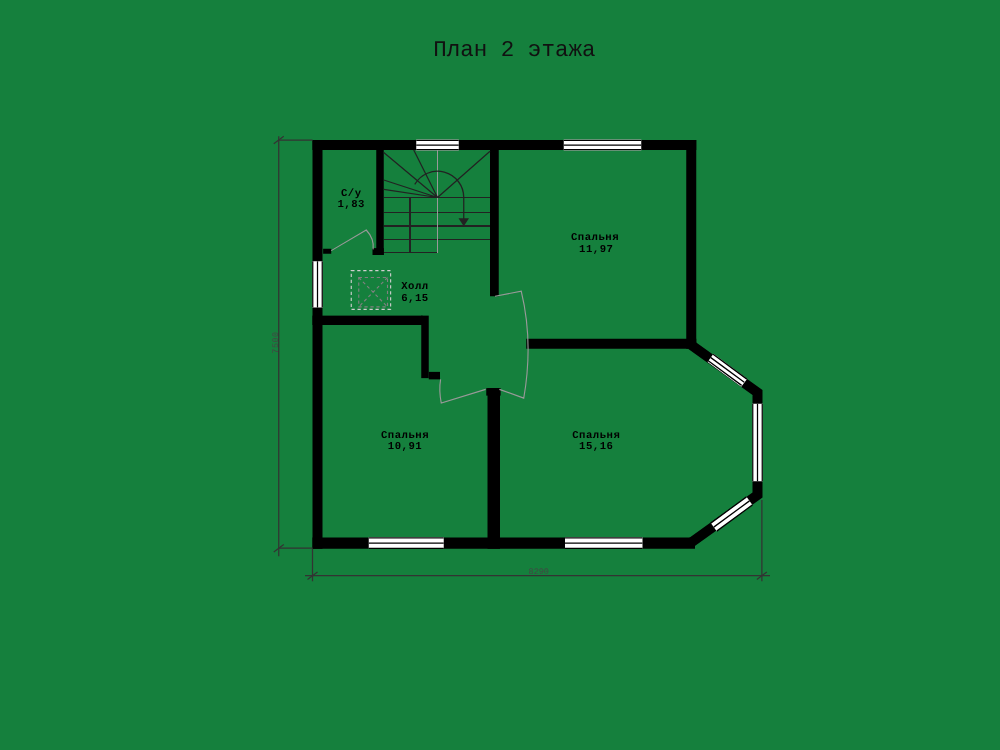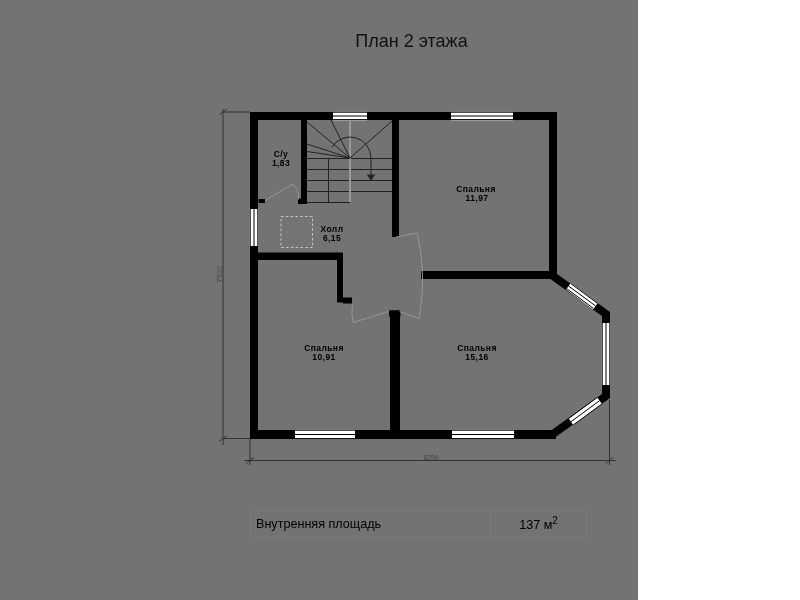--- a/index.html
+++ b/index.html
@@ -1,17 +1,17 @@
 <!DOCTYPE html>
 <html><head>
 <meta charset="utf-8">
 <style>
   html,body{margin:0;padding:0;background:#ffffff;}
-  #page{position:relative;width:638px;height:600px;background:#737373;overflow:hidden;
-        font-family:Liberation Sans, sans-serif;}
+  #page{position:relative;width:800px;height:600px;background:#15803d;overflow:hidden;
+        font-family:Liberation Mono, monospace;}
   #title{position:absolute;left:0;top:30.5px;width:823px;text-align:center;
          font-size:18px;color:#111;}
   #tbl{position:absolute;left:250px;top:510px;width:337px;border-collapse:collapse;
        font-size:12.6px;color:#000;}
   #tbl td{border:1px solid #7a7a7a;height:26px;padding:0;}
   #tbl td.l{padding-left:5px;}
   #tbl td.r{text-align:center;width:95px;}
   sup{font-size:10px;}
 </style>
 </head>
@@ -142,19 +142,15 @@
     <text x="324" y="359.5">10,91</text>
 
     <text x="477" y="350.5">Спальня</text>
     <text x="477" y="359.5">15,16</text>
   </g>
   </g>
 </svg>
 
 <table id="tbl">
   <tbody>
-        <tr>
-          <td class="l">Внутренняя площадь</td>
-          <td class="r">137 м<sup>2</sup></td>
-        </tr>
 </tbody>
     </table>
 </div>
 
 </body></html>

